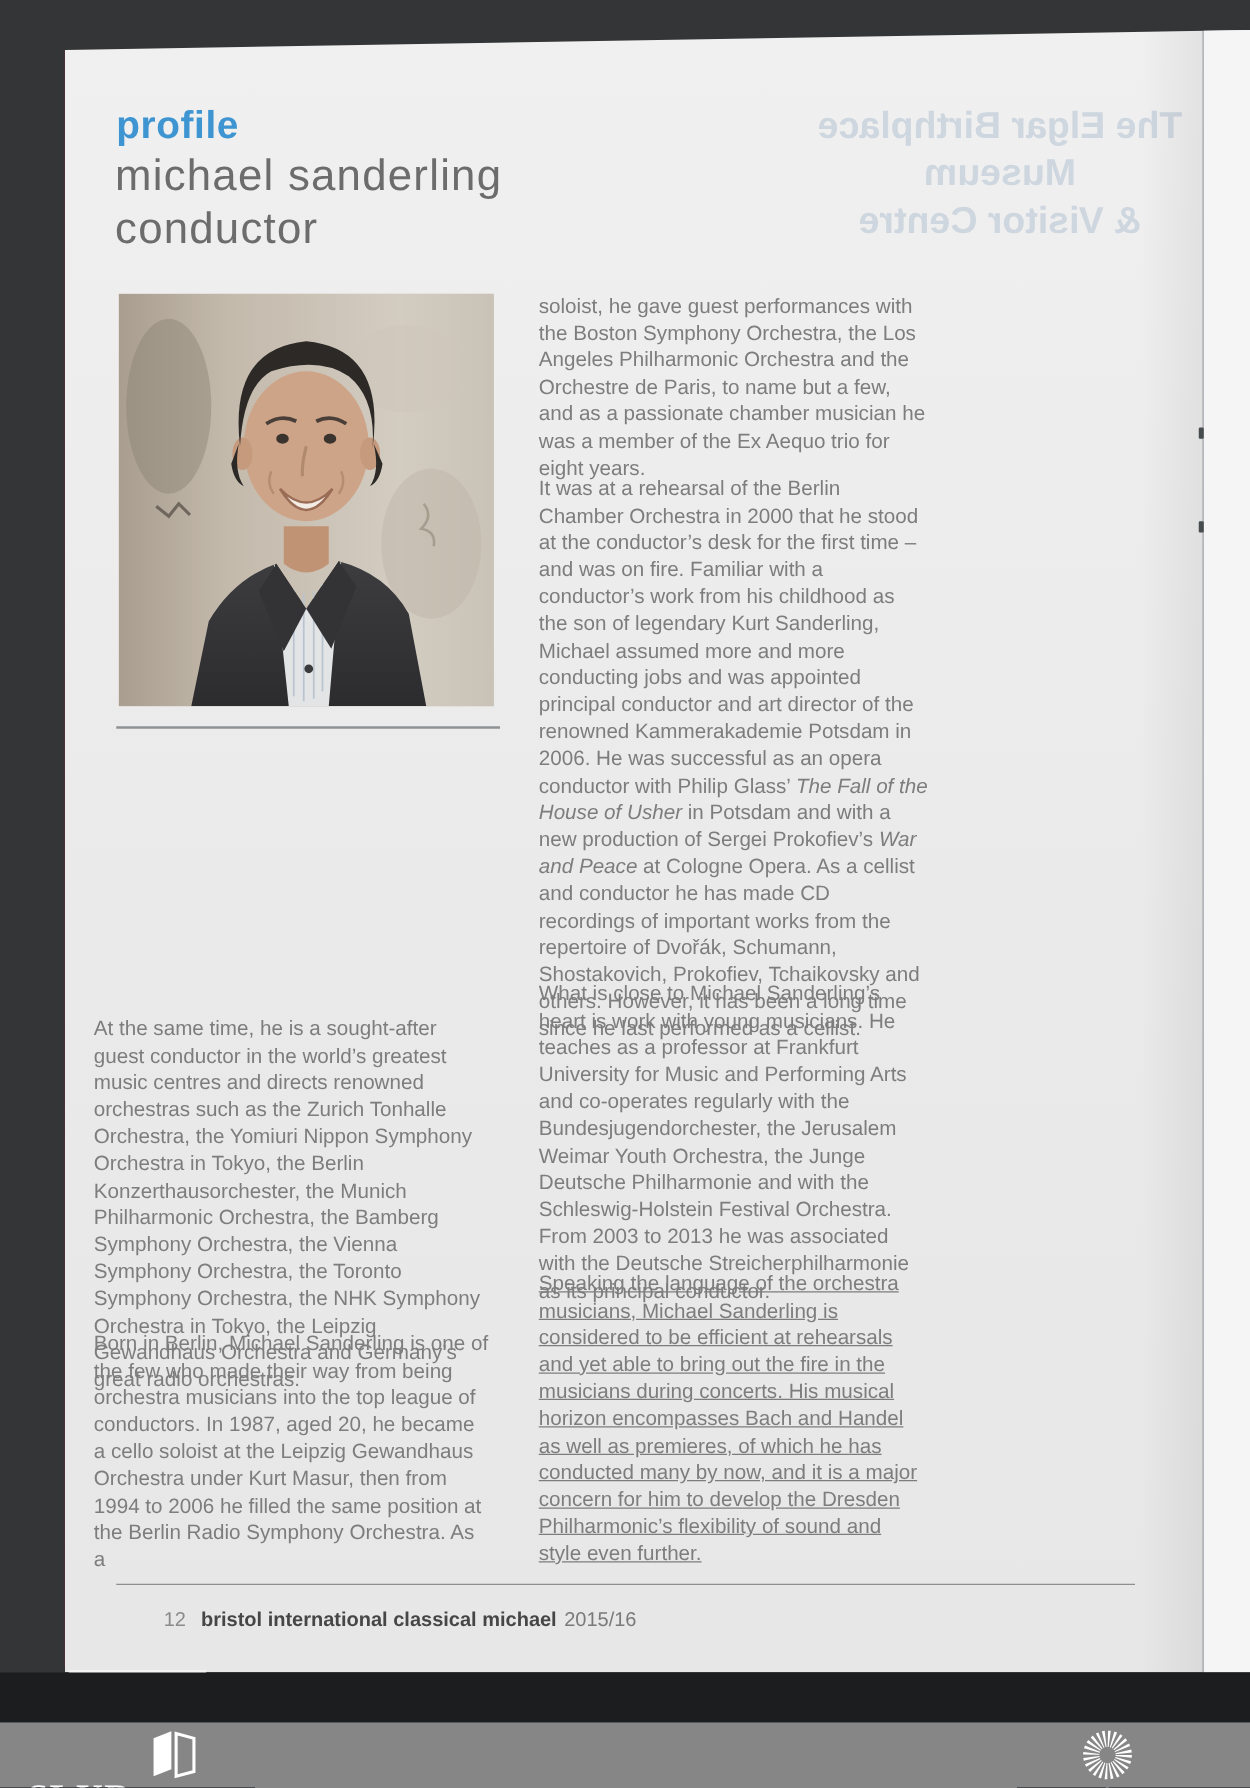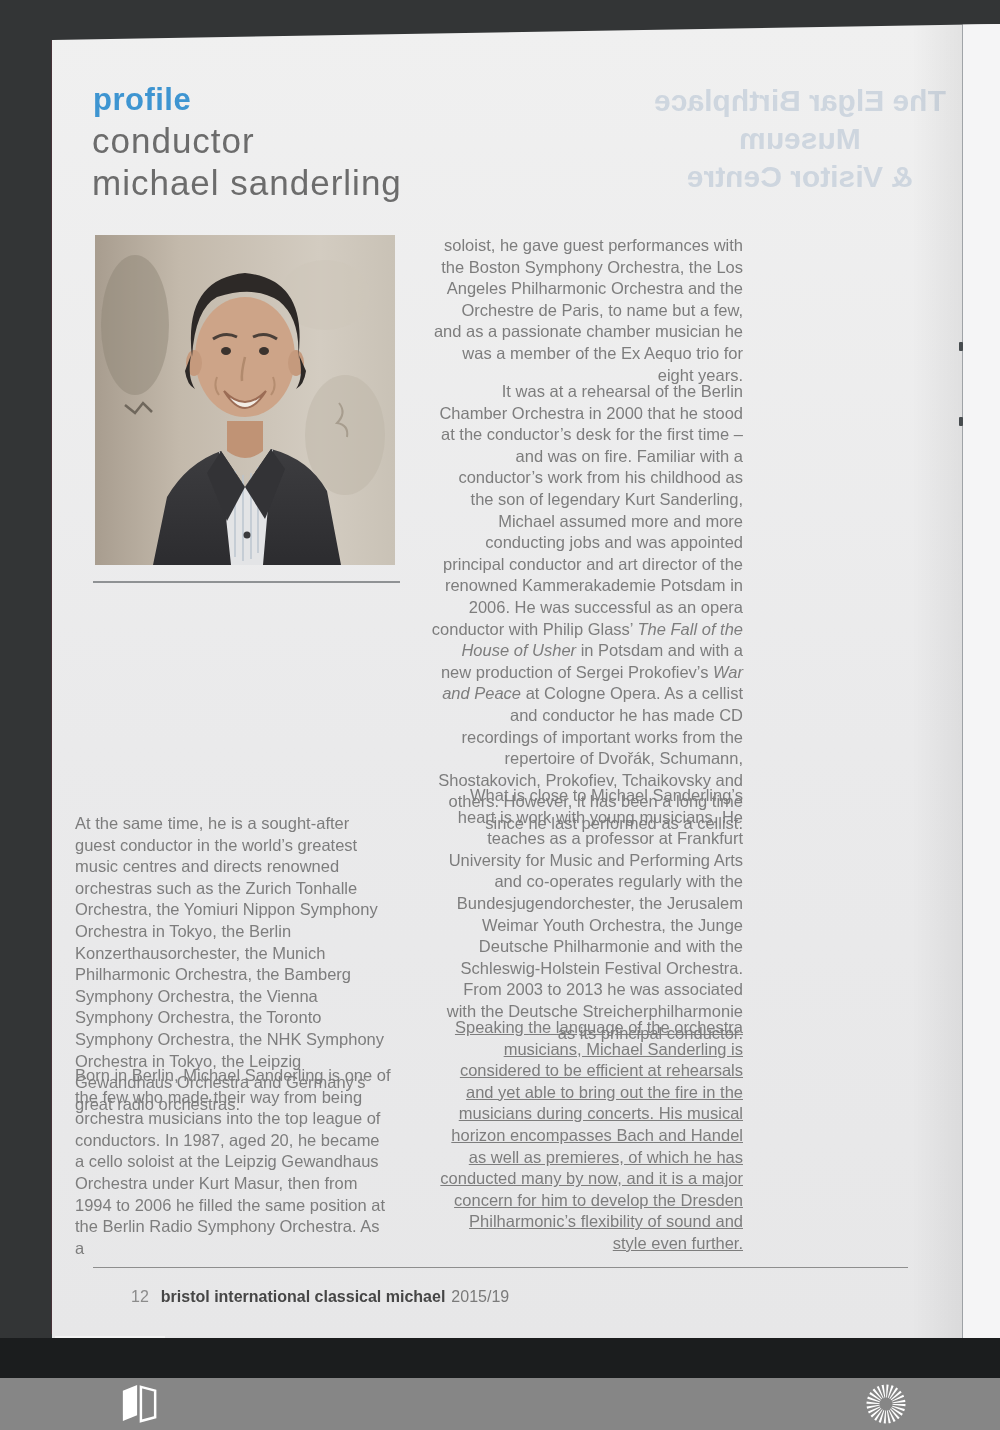--- a/index.html
+++ b/index.html
@@ -76,21 +76,21 @@
   .lead{
     position:absolute;left:41px;top:572px;width:316px;
     font-size:19px;font-weight:700;line-height:23.2px;color:#4e9dd6;
   }
   .bodycopy{
     font-size:16.5px;line-height:21.6px;color:#7d7d7d;
     position:absolute;width:318px;
   }
   .bodycopy em{font-style:italic;}
   .col-left{left:23px;}
-  .col-right{left:379px;width:312px;text-align:right;}
+  .col-right{left:379px;width:312px;}
   .p-left-1{top:789px;}
   .p-left-2{top:1041px;}
   .p-right-1{top:211px;}
   .p-right-2{top:357px;}
   .p-right-3{top:761px;}
   .p-right-4{top:993px;text-decoration:underline;}
 
   
   .footer-rule{
     position:absolute;left:41px;top:1243px;width:815px;height:1px;background:#8e8e8e;
@@ -130,22 +130,22 @@
 
   <div class="page">
 
     <div class="showthrough">
       <div>The Elgar Birthplace Museum</div>
       <div>&amp; Visitor Centre</div>
     </div>
 
     <div class="kicker">profile</div>
     <div class="headline">
+      <div>michael sanderling</div>
       <div>conductor</div>
-      <div>michael sanderling</div>
     </div>
 
     <div class="portrait">
       <svg width="300" height="330" viewBox="0 0 300 330">
         <defs>
           <linearGradient id="wall" x1="0" y1="0" x2="1" y2="0">
             <stop offset="0" stop-color="#a89d8f"></stop>
             <stop offset="0.28" stop-color="#c3b9ab"></stop>
             <stop offset="0.75" stop-color="#d3ccc1"></stop>
             <stop offset="1" stop-color="#c9c2b6"></stop>
@@ -195,21 +195,21 @@
     <div class="bodycopy col-left p-left-1">At the same time, he is a sought-after guest conductor in the world’s greatest music centres and directs renowned orchestras such as the Zurich Tonhalle Orchestra, the Yomiuri Nippon Symphony Orchestra in Tokyo, the Berlin Konzerthausorchester, the Munich Philharmonic Orchestra, the Bamberg Symphony Orchestra, the Vienna Symphony Orchestra, the Toronto Symphony Orchestra, the NHK Symphony Orchestra in Tokyo, the Leipzig Gewandhaus Orchestra and Germany’s great radio orchestras.</div>
     <div class="bodycopy col-left p-left-2">Born in Berlin, Michael Sanderling is one of the few who made their way from being orchestra musicians into the top league of conductors. In 1987, aged 20, he became a cello soloist at the Leipzig Gewandhaus Orchestra under Kurt Masur, then from 1994 to 2006 he filled the same position at the Berlin Radio Symphony Orchestra. As a</div>
 
     <div class="bodycopy col-right p-right-1">soloist, he gave guest performances with the Boston Symphony Orchestra, the Los Angeles Philharmonic Orchestra and the Orchestre de Paris, to name but a few, and as a passionate chamber musician he was a member of the Ex Aequo trio for eight years.</div>
     <div class="bodycopy col-right p-right-2"><span>It was at a rehearsal of the Berlin Chamber Orchestra in 2000 that he stood at the conductor’s desk for the first time – and was on fire. Familiar with a conductor’s work from his childhood as the son of legendary Kurt Sanderling, Michael assumed more and more conducting jobs and was appointed principal conductor and art director of the renowned Kammerakademie Potsdam in 2006. He was successful as an opera conductor with Philip Glass’ </span><em>The Fall of the House of Usher</em><span> in Potsdam and with a new production of Sergei Prokofiev’s </span><em>War and Peace</em><span> at Cologne Opera. As a cellist and conductor he has made CD recordings of important works from the repertoire of Dvořák, Schumann, Shostakovich, Prokofiev, Tchaikovsky and others. However, it has been a long time since he last performed as a cellist.</span></div>
     <div class="bodycopy col-right p-right-3">What is close to Michael Sanderling’s heart is work with young musicians. He teaches as a professor at Frankfurt University for Music and Performing Arts and co-operates regularly with the Bundesjugendorchester, the Jerusalem Weimar Youth Orchestra, the Junge Deutsche Philharmonie and with the Schleswig-Holstein Festival Orchestra. From 2003 to 2013 he was associated with the Deutsche Streicherphilharmonie as its principal conductor.</div>
     <div class="bodycopy col-right p-right-4">Speaking the language of the orchestra musicians, Michael Sanderling is considered to be efficient at rehearsals and yet able to bring out the fire in the musicians during concerts. His musical horizon encompasses Bach and Handel as well as premieres, of which he has conducted many by now, and it is a major concern for him to develop the Dresden Philharmonic’s flexibility of sound and style even further.</div>
 
     <div class="footer-rule"></div>
     <div class="page-footer">
-      <span class="num">12</span><span class="bold">bristol international classical michael</span><span class="season">2015/19</span>
+      <span class="num">12</span><span class="bold">bristol international classical michael</span><span class="season">2015/16</span>
     </div>
 
     <div class="right-shade"></div>
     <div class="right-bright"></div>
     <div class="crease-line"></div>
     <div class="staple" style="top:318px;"></div>
     <div class="staple" style="top:393px;"></div>
   </div>
 
   <div class="page-stack-sliver"></div>

